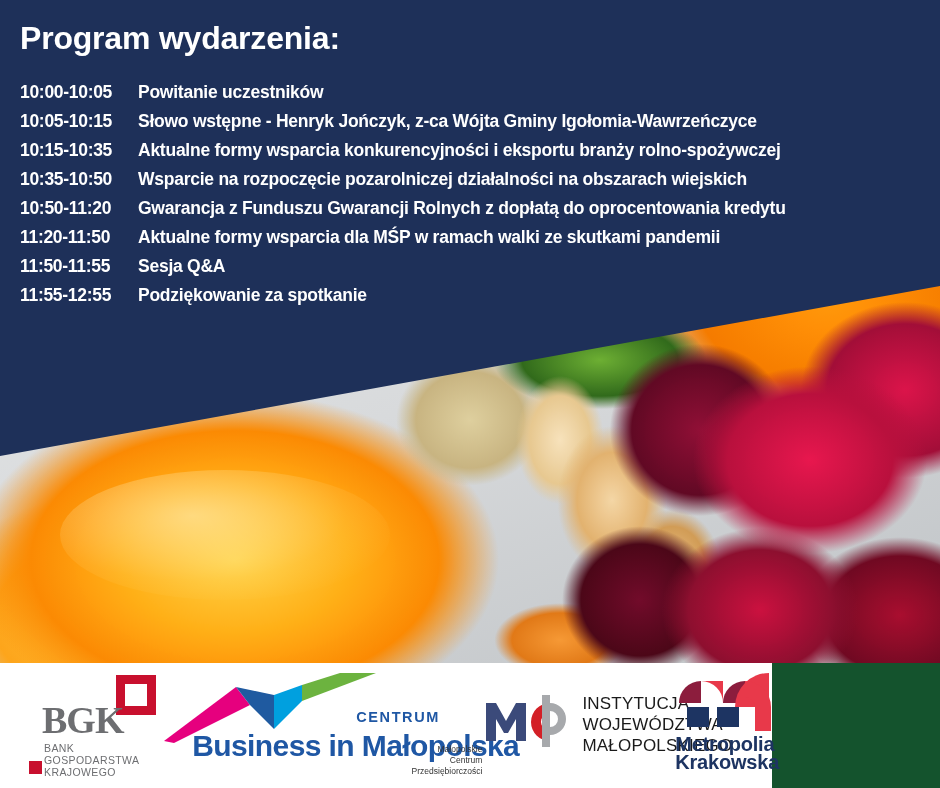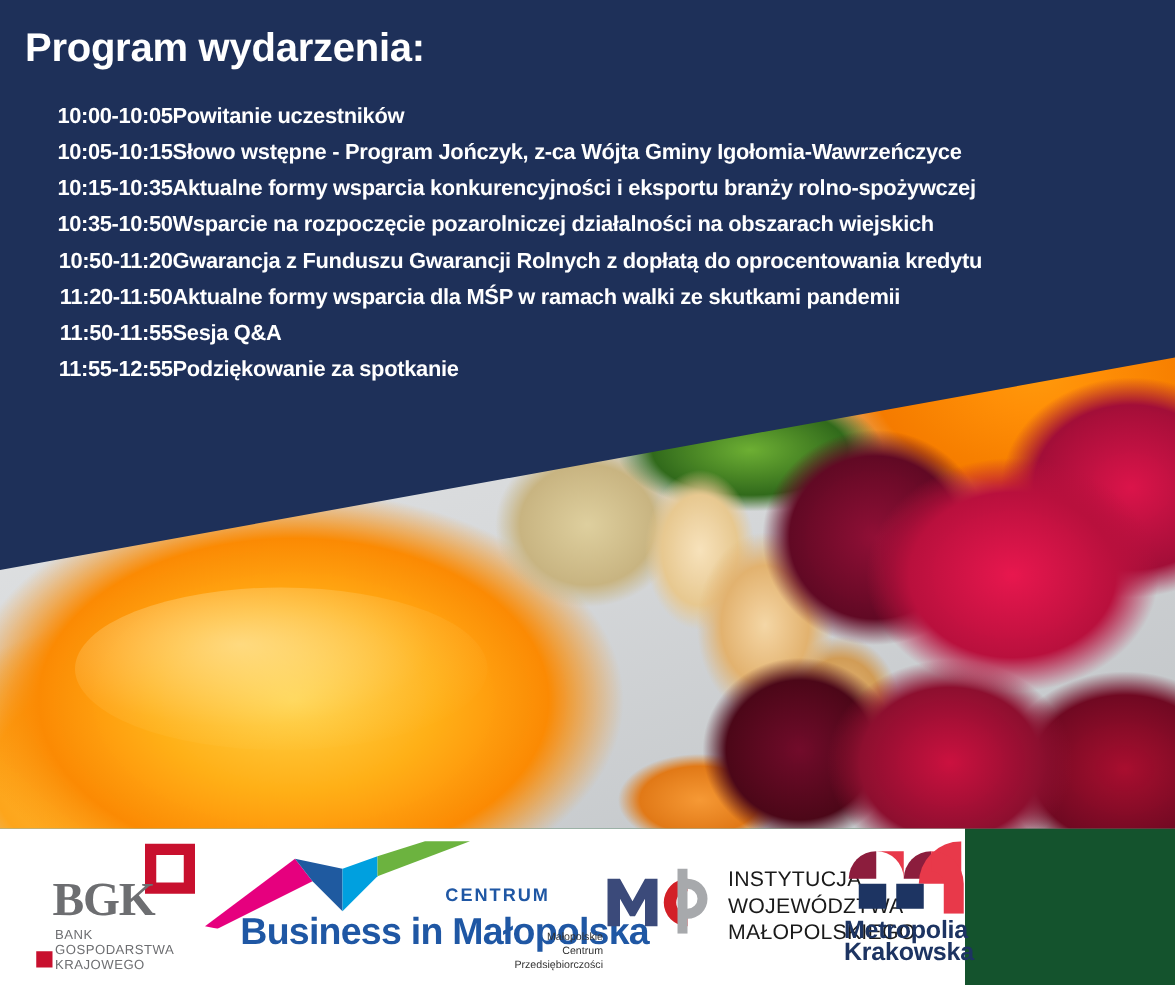--- a/index.html
+++ b/index.html
@@ -91,21 +91,20 @@
     font-size: 32px;
     font-weight: bold;
     letter-spacing: -0.2px;
     white-space: nowrap;
   }
   .program-list {
     position: absolute;
     left: 20px;
     top: 78px;
     width: 910px;
-    text-align: right;
   }
   .program-row {
     display: flex;
     align-items: baseline;
     color: #ffffff;
     font-size: 17.5px;
     font-weight: bold;
     line-height: 29px;
     white-space: nowrap;
   }
@@ -273,21 +272,21 @@
 
   <div class="program-title">Program wydarzenia:</div>
 
   <div class="program-list">
     <div class="program-row">
       <span class="row-time">10:00-10:05</span>
       <span class="row-topic">Powitanie uczestników</span>
     </div>
     <div class="program-row">
       <span class="row-time">10:05-10:15</span>
-      <span class="row-topic">Słowo wstępne - Program Jończyk, z-ca Wójta Gminy Igołomia-Wawrzeńczyce</span>
+      <span class="row-topic">Słowo wstępne - Henryk Jończyk, z-ca Wójta Gminy Igołomia-Wawrzeńczyce</span>
     </div>
     <div class="program-row">
       <span class="row-time">10:15-10:35</span>
       <span class="row-topic">Aktualne formy wsparcia konkurencyjności i eksportu branży rolno-spożywczej</span>
     </div>
     <div class="program-row">
       <span class="row-time">10:35-10:50</span>
       <span class="row-topic">Wsparcie na rozpoczęcie pozarolniczej działalności na obszarach wiejskich</span>
     </div>
     <div class="program-row">

